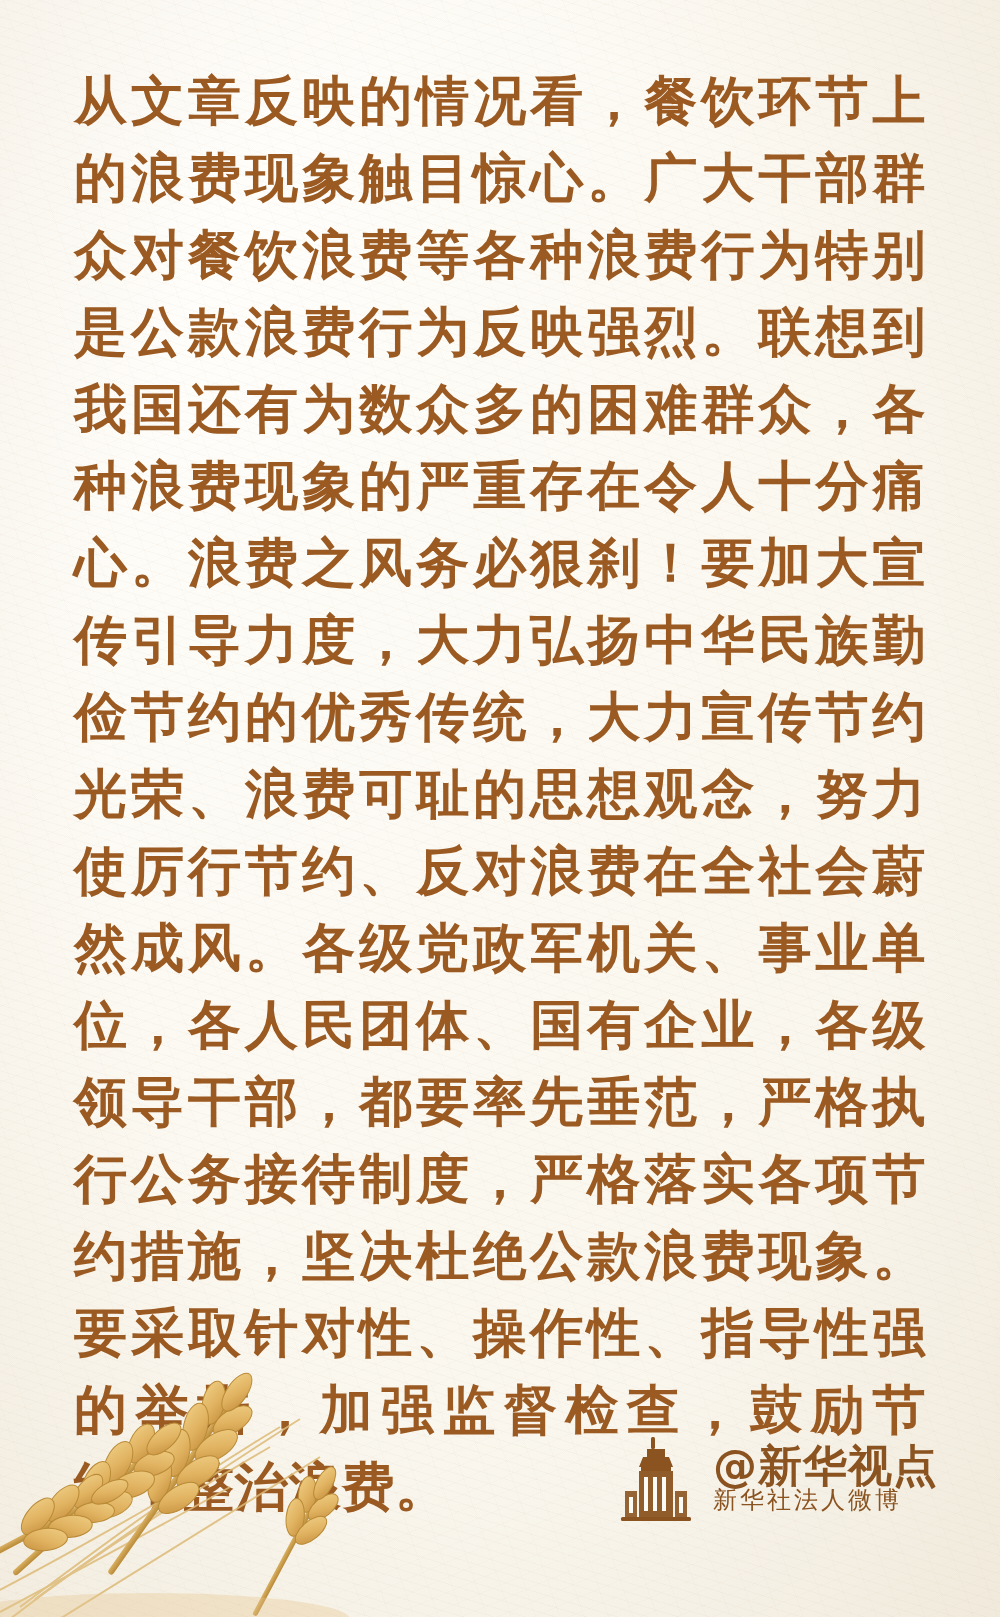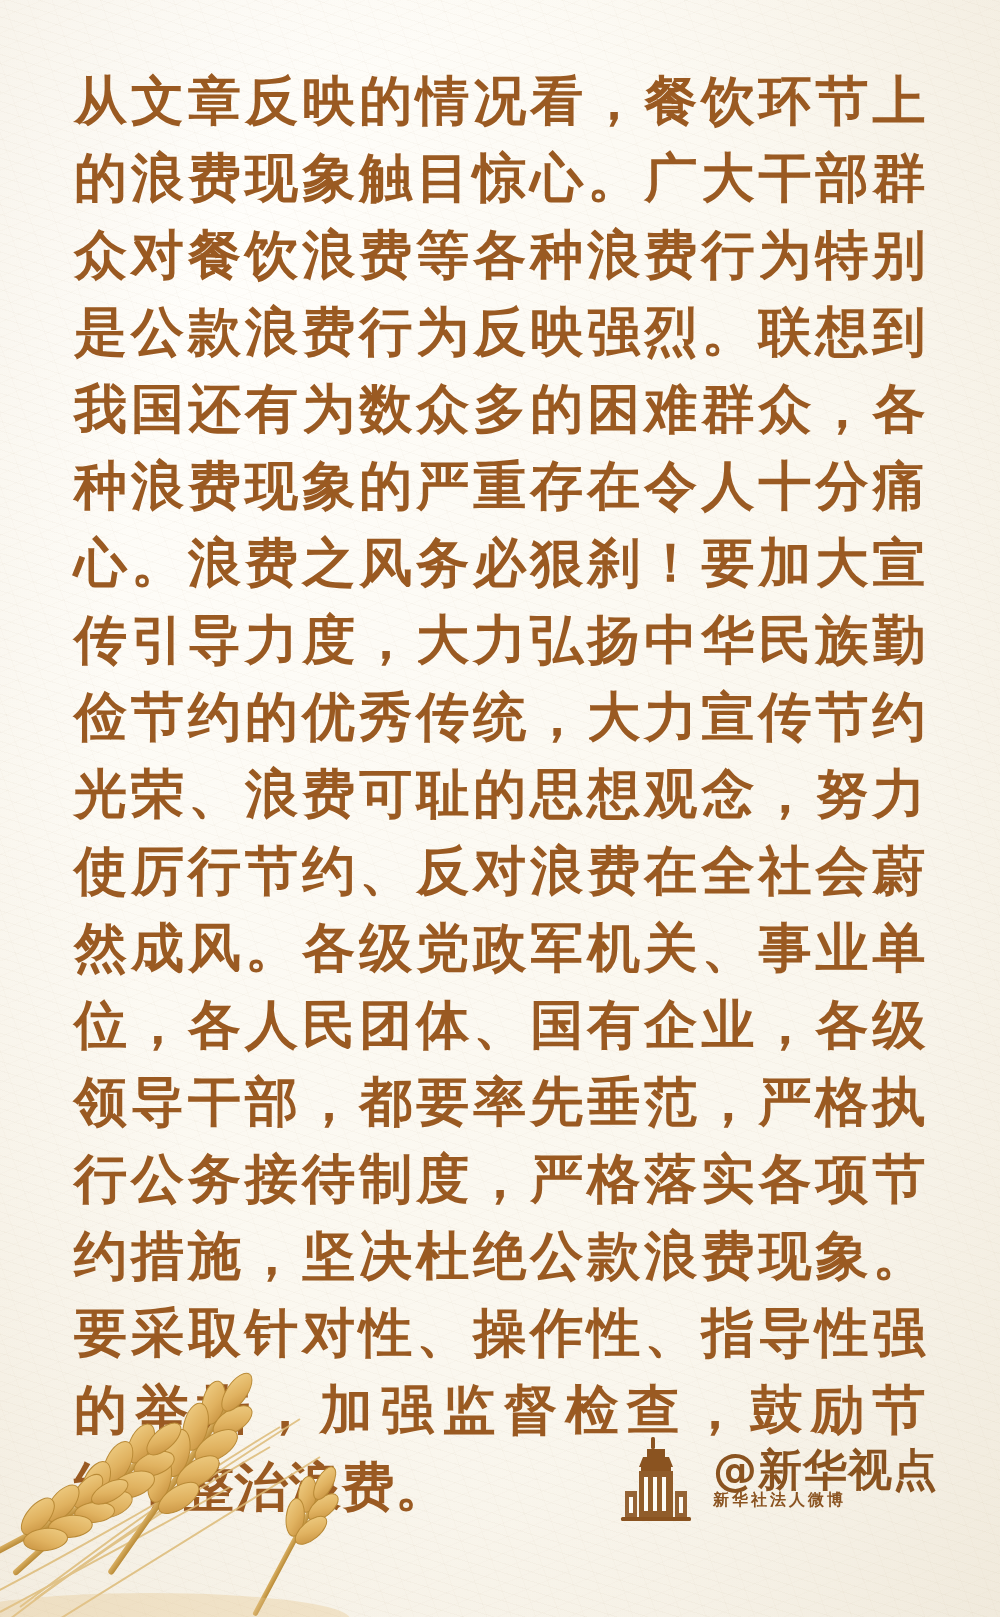--- a/index.html
+++ b/index.html
@@ -90,25 +90,24 @@
     font-family: "DejaVu Sans", "Liberation Sans", sans-serif;
     font-weight: bold;
     font-size: 44px;
     color: #8a5320;
     letter-spacing: 1px;
     white-space: nowrap;
   }
   .logo-sub {
     margin-top: 0;
     font-family: "DejaVu Sans", "Liberation Sans", sans-serif;
-    font-size: 16px;
+    font-size: 24px;
     color: #8a5320;
     letter-spacing: 3px;
     white-space: nowrap;
-    font-weight: bold;
   }
 </style>
 </head>
 <body>
 
 <div class="poster">
 
   <div class="paper-texture"></div>
   <div class="paper-vignette"></div>
 

